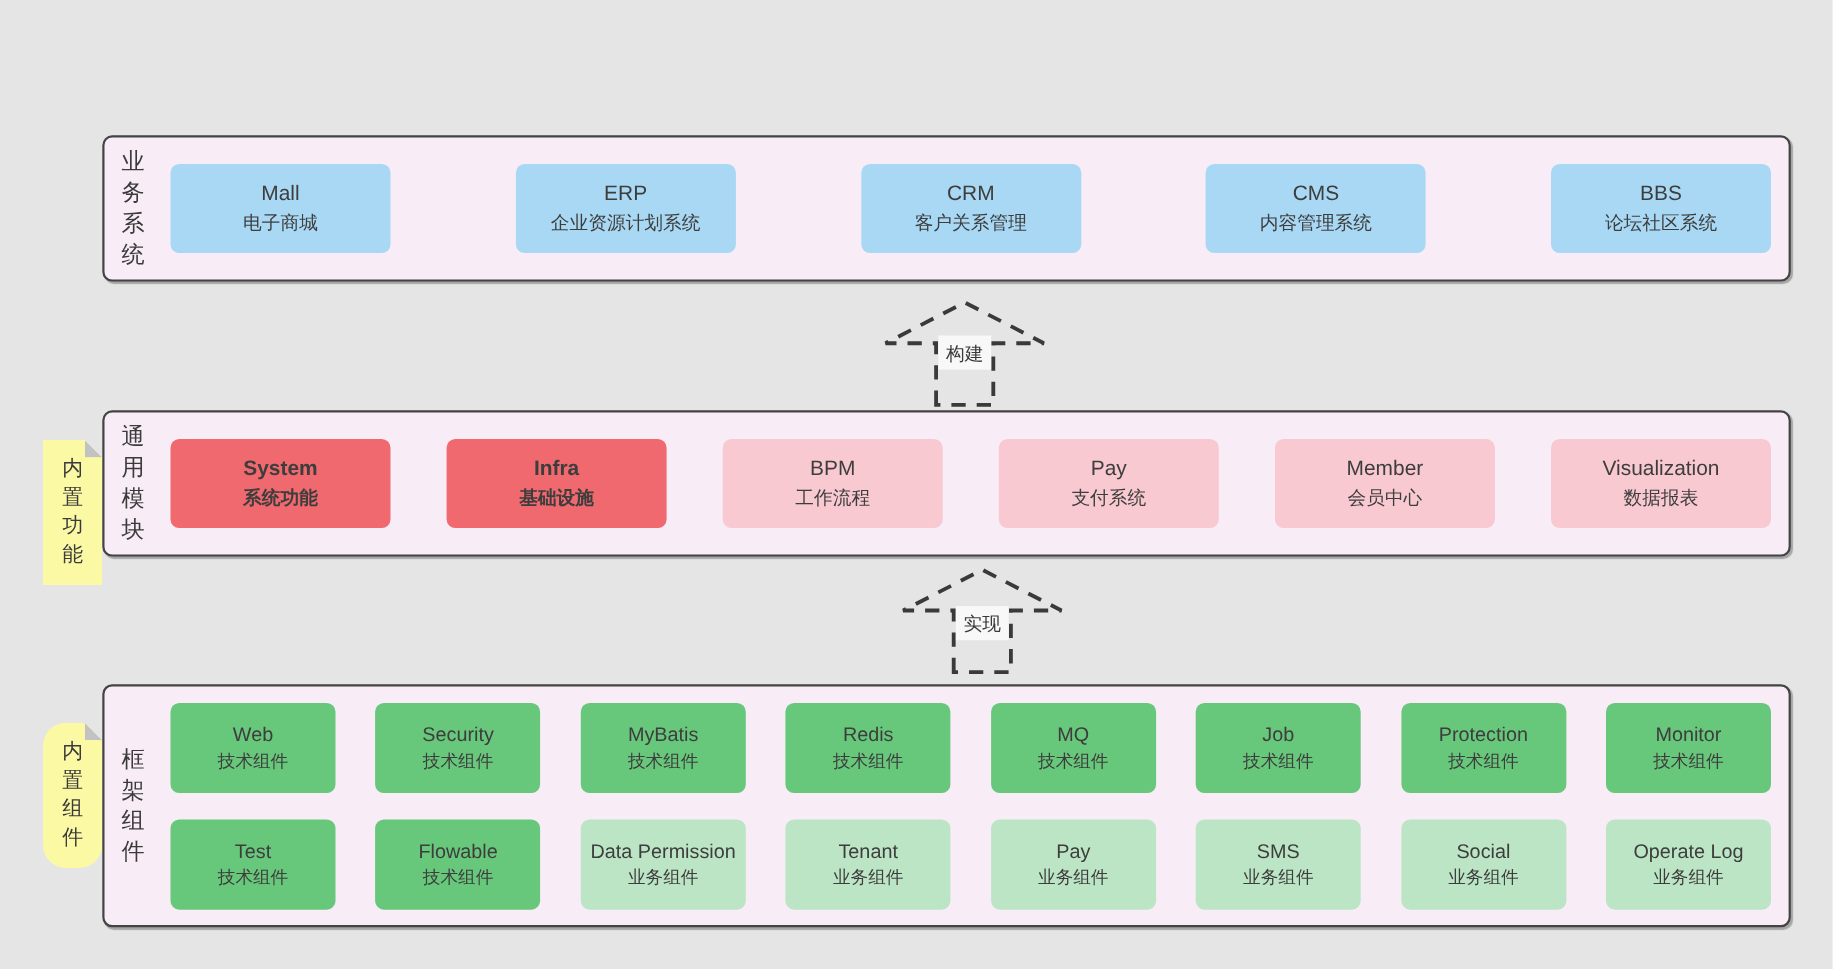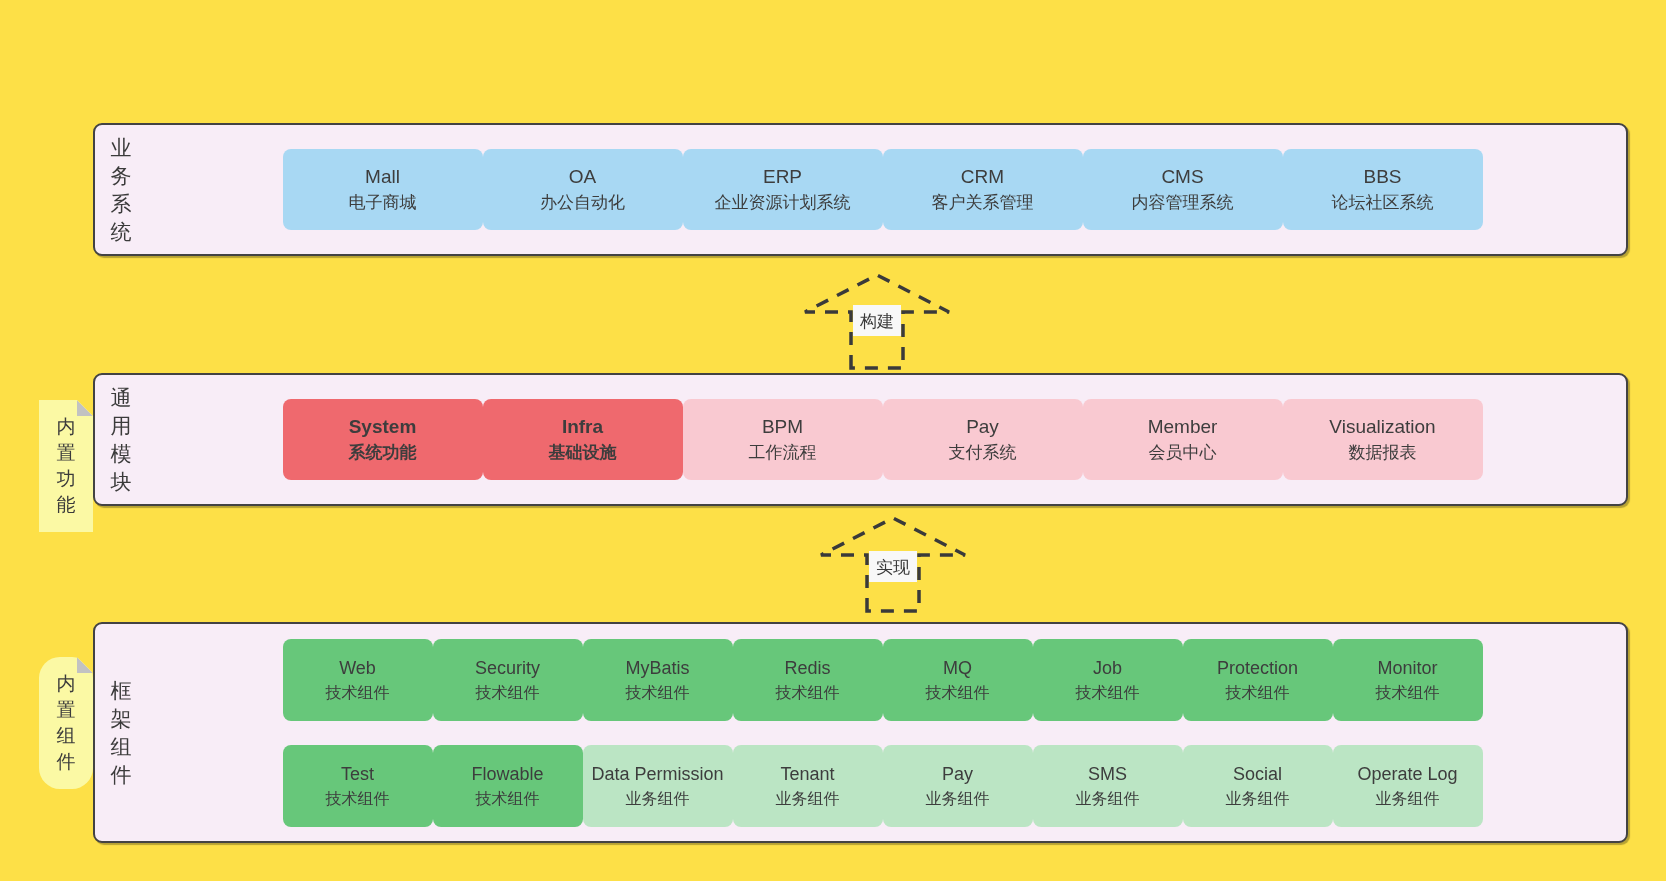--- a/index.html
+++ b/index.html
@@ -1,31 +1,31 @@
 <!DOCTYPE html>
 <html><head>
 <meta charset="utf-8">
 <style>
   html,body{margin:0;padding:0;background:#f8f8f8;font-family:"Liberation Sans","DejaVu Sans",sans-serif;}
-  #canvas{position:relative;width:1666px;height:881px;background:#fde047;overflow:hidden;color:#3d3d3d;}
+  #canvas{position:relative;width:1666px;height:881px;background:#e5e5e5;overflow:hidden;color:#3d3d3d;}
 
   .panel{
     position:absolute;left:93px;width:1535px;box-sizing:border-box;
     background:#f8edf7;border:2px solid #434343;border-radius:9px;
     box-shadow:2px 2px 1px rgba(0,0,0,0.28);
     display:flex;align-items:stretch;z-index:2;
   }
   #panel-business{top:123px;height:133px;}
   #panel-modules{top:373px;height:133px;}
   #panel-components{top:622px;height:221px;}
 
   .panel-label{width:52px;display:flex;align-items:center;justify-content:center;flex:0 0 auto;}
   .vtext{width:24px;word-break:break-all;text-align:center;font-size:21px;line-height:28px;color:#3b3b3b;}
 
-  .boxes-row{flex:1;display:flex;align-items:center;justify-content:center;padding:0 16px 0 8px;}
+  .boxes-row{flex:1;display:flex;align-items:center;justify-content:space-between;padding:0 16px 0 8px;}
   .boxes-col{flex:1;display:flex;flex-direction:column;justify-content:center;gap:24px;padding:0 16px 0 8px;}
   .boxes-col .boxes-row{flex:0 0 auto;padding:0;}
 
   .box{
     border-radius:8px;display:flex;flex-direction:column;align-items:center;justify-content:center;
     text-align:center;color:#3d3d3d;box-sizing:border-box;padding:4px 6px;
   }
   .box-lg{width:200px;height:81px;}
   .box-sm{width:150px;height:82px;}
   .box .en{font-size:19px;line-height:23px;}
@@ -64,24 +64,20 @@
   <div class="panel" id="panel-business">
     <div class="panel-label">
       <div class="vtext">业务系统</div>
     </div>
     <div class="boxes-row" id="business-boxes">
         <div class="box box-lg blue">
           <div class="en">Mall</div>
           <div class="zh">电子商城</div>
         </div>
         <div class="box box-lg blue">
-          <div class="en">OA</div>
-          <div class="zh">办公自动化</div>
-        </div>
-        <div class="box box-lg blue">
           <div class="en">ERP</div>
           <div class="zh">企业资源计划系统</div>
         </div>
         <div class="box box-lg blue">
           <div class="en">CRM</div>
           <div class="zh">客户关系管理</div>
         </div>
         <div class="box box-lg blue">
           <div class="en">CMS</div>
           <div class="zh">内容管理系统</div>

